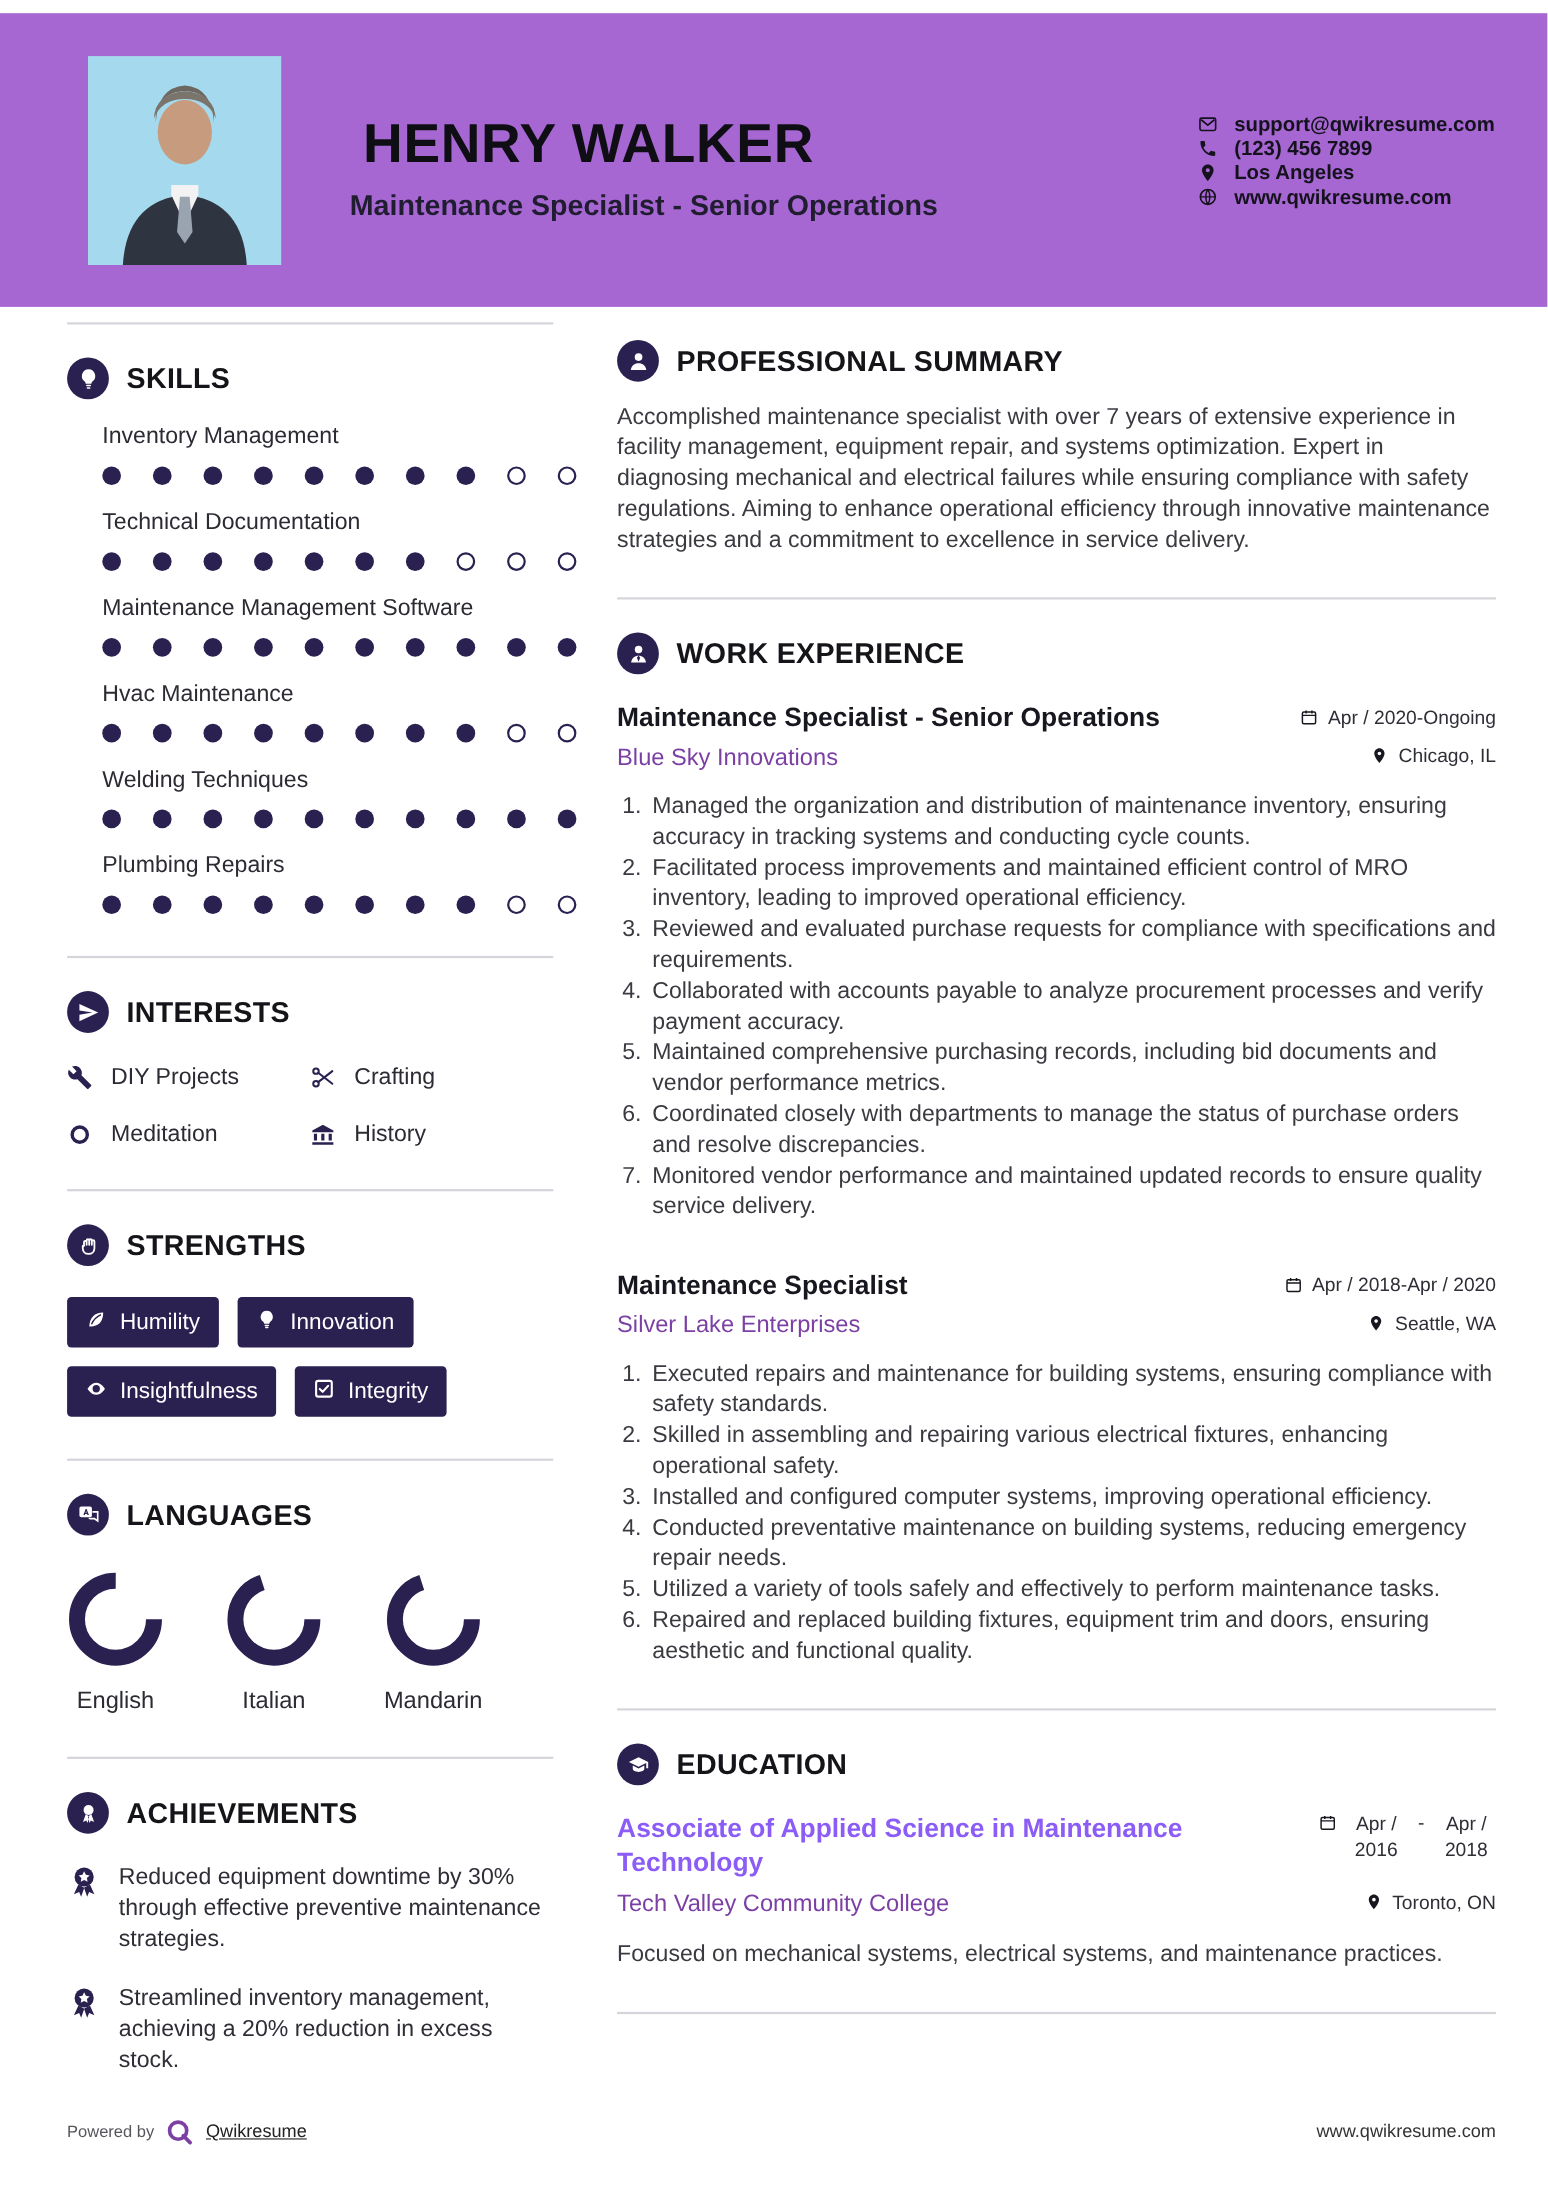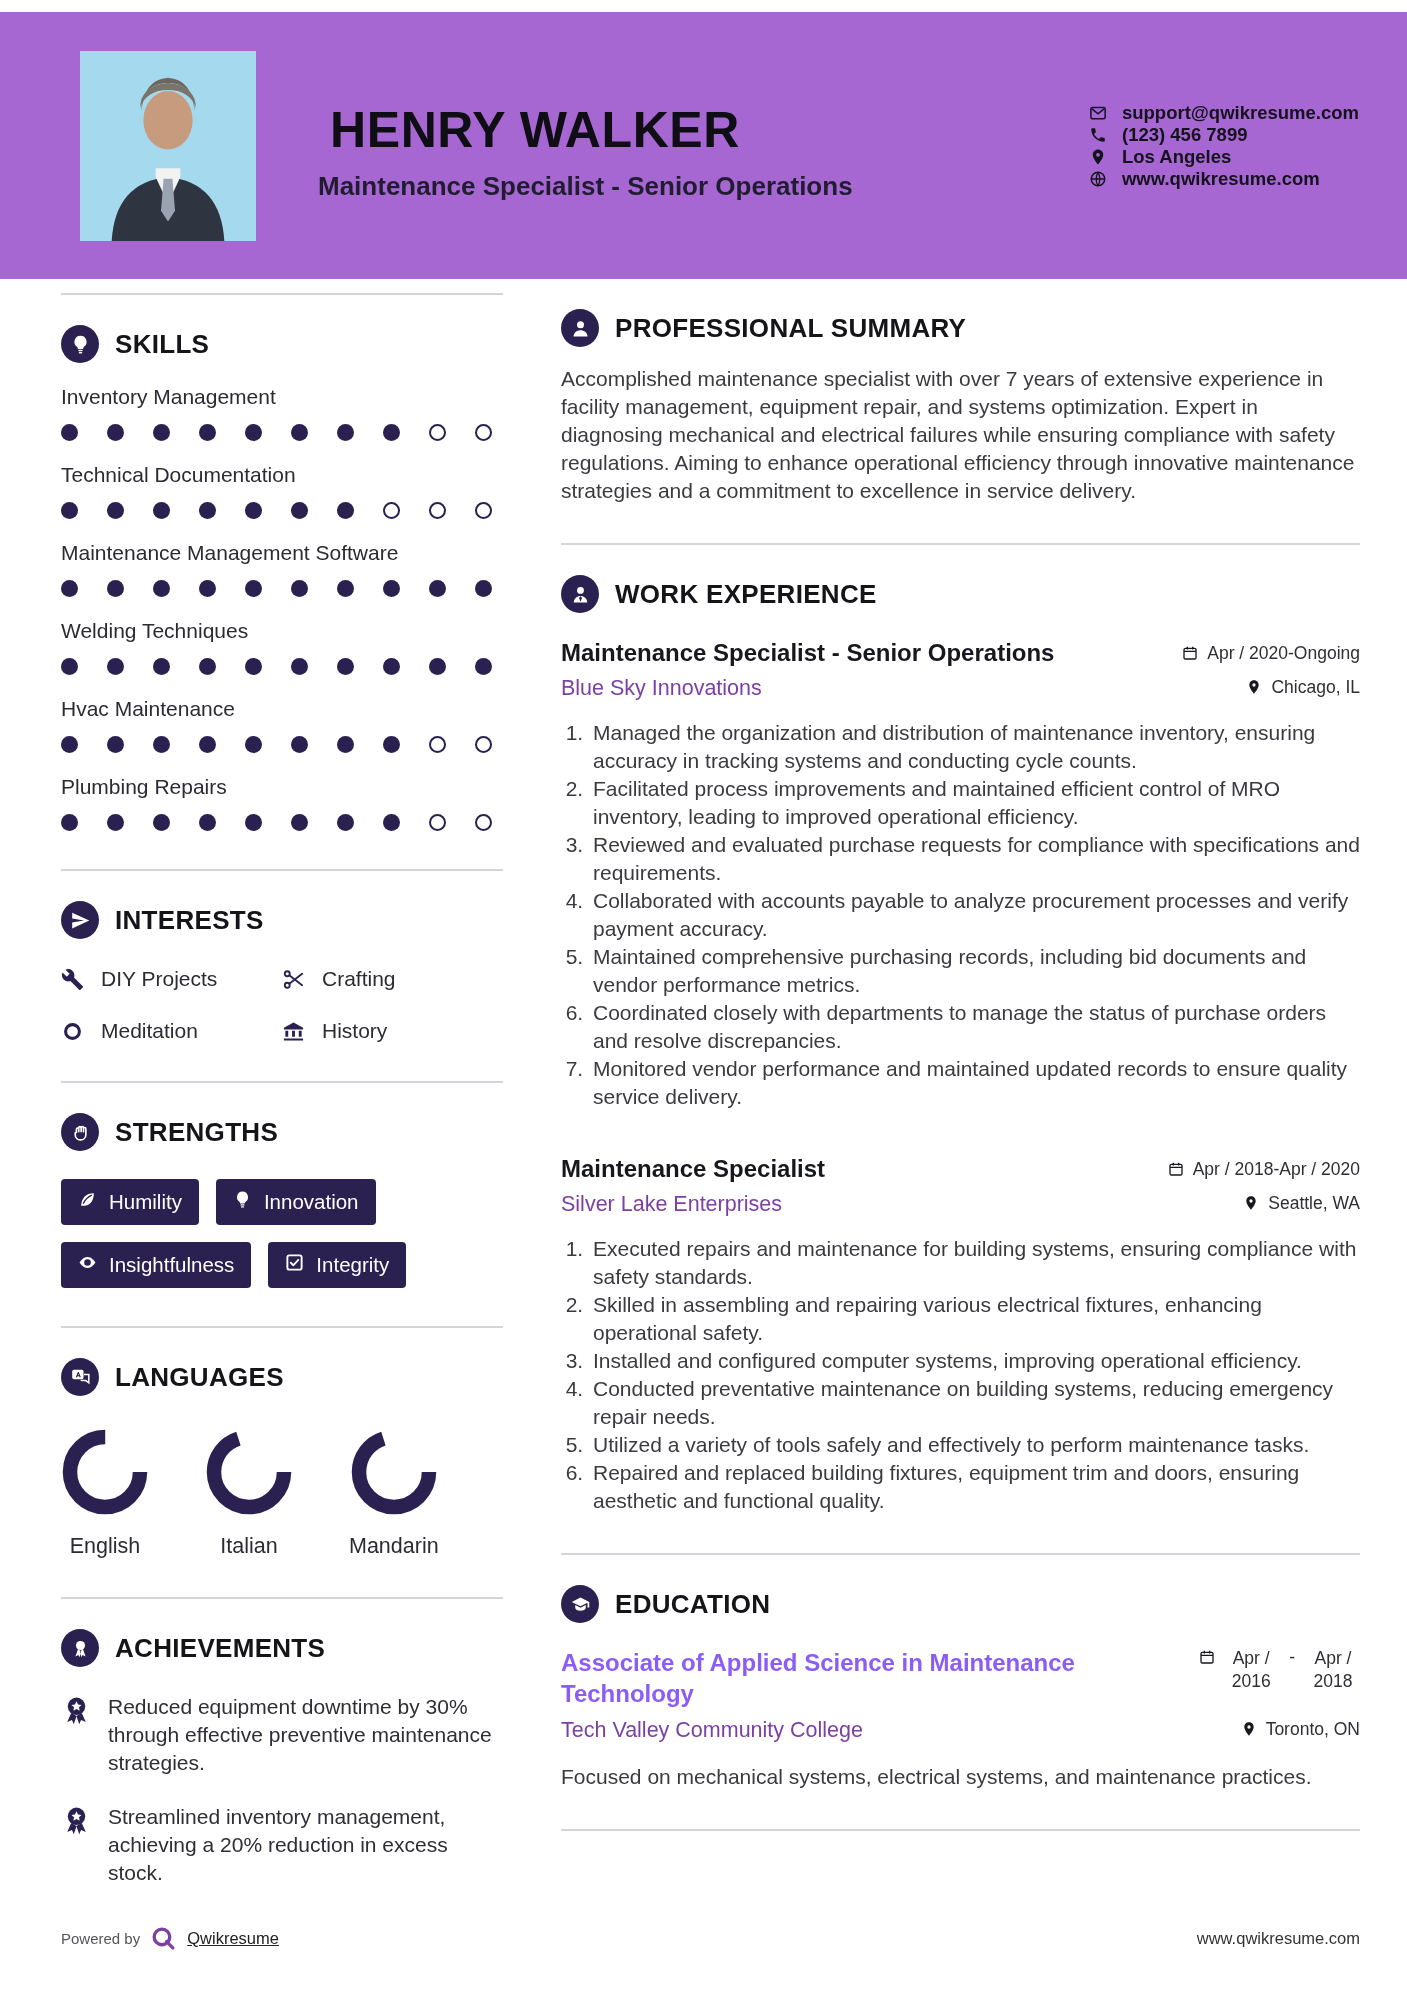--- a/index.html
+++ b/index.html
@@ -42,21 +42,21 @@
   .left{width:442px;flex:none;}
   .right{flex:1;margin-left:58px;}
   .divider{border-top:2px solid var(--divider);margin-top:38px;}
   .divider.tight{margin-top:14px;}
   .sec-head{display:flex;align-items:center;gap:16px;margin-top:30px;}
   .sec-icon{width:38px;height:38px;border-radius:50%;background:var(--navy);color:#fff;
     display:flex;align-items:center;justify-content:center;flex:none;}
   .sec-icon svg{width:21px;height:21px;}
   .sec-head h2{margin:0;font-size:26px;font-weight:800;letter-spacing:.3px;color:var(--heading);}
   
-  .skill{margin-top:22px;}
+  .skill{margin-top:22px;margin-left:32px;}
   .skill-label{font-size:21px;color:#2b2b33;}
   .dots{display:flex;gap:29px;margin-top:15px;}
   .dot{width:17px;height:17px;border-radius:50%;background:var(--navy);flex:none;}
   .dot.open{background:#fff;border:2.5px solid var(--navy);}
   
   .int-grid{display:grid;grid-template-columns:1fr 1fr;row-gap:28px;margin-top:28px;}
   .int-item{display:flex;align-items:center;gap:17px;font-size:21px;color:#2b2b33;}
   .ii{display:inline-flex;color:var(--navy);}
   .ii svg{width:23px;height:23px;}
   
@@ -217,47 +217,47 @@
                 <span class="dot"></span>
                 <span class="dot"></span>
                 <span class="dot"></span>
                 <span class="dot"></span>
                 <span class="dot"></span>
                 <span class="dot"></span>
                 <span class="dot"></span>
               </div>
             </div>
             <div class="skill">
+              <div class="skill-label">Hvac Maintenance</div>
+              <div class="dots">
+                <span class="dot"></span>
+                <span class="dot"></span>
+                <span class="dot"></span>
+                <span class="dot"></span>
+                <span class="dot"></span>
+                <span class="dot"></span>
+                <span class="dot"></span>
+                <span class="dot"></span>
+                <span class="dot open"></span>
+                <span class="dot open"></span>
+              </div>
+            </div>
+            <div class="skill">
               <div class="skill-label">Welding Techniques</div>
               <div class="dots">
                 <span class="dot"></span>
                 <span class="dot"></span>
                 <span class="dot"></span>
                 <span class="dot"></span>
                 <span class="dot"></span>
                 <span class="dot"></span>
                 <span class="dot"></span>
                 <span class="dot"></span>
                 <span class="dot"></span>
                 <span class="dot"></span>
-              </div>
-            </div>
-            <div class="skill">
-              <div class="skill-label">Hvac Maintenance</div>
-              <div class="dots">
-                <span class="dot"></span>
-                <span class="dot"></span>
-                <span class="dot"></span>
-                <span class="dot"></span>
-                <span class="dot"></span>
-                <span class="dot"></span>
-                <span class="dot"></span>
-                <span class="dot"></span>
-                <span class="dot open"></span>
-                <span class="dot open"></span>
               </div>
             </div>
             <div class="skill">
               <div class="skill-label">Plumbing Repairs</div>
               <div class="dots">
                 <span class="dot"></span>
                 <span class="dot"></span>
                 <span class="dot"></span>
                 <span class="dot"></span>
                 <span class="dot"></span>

